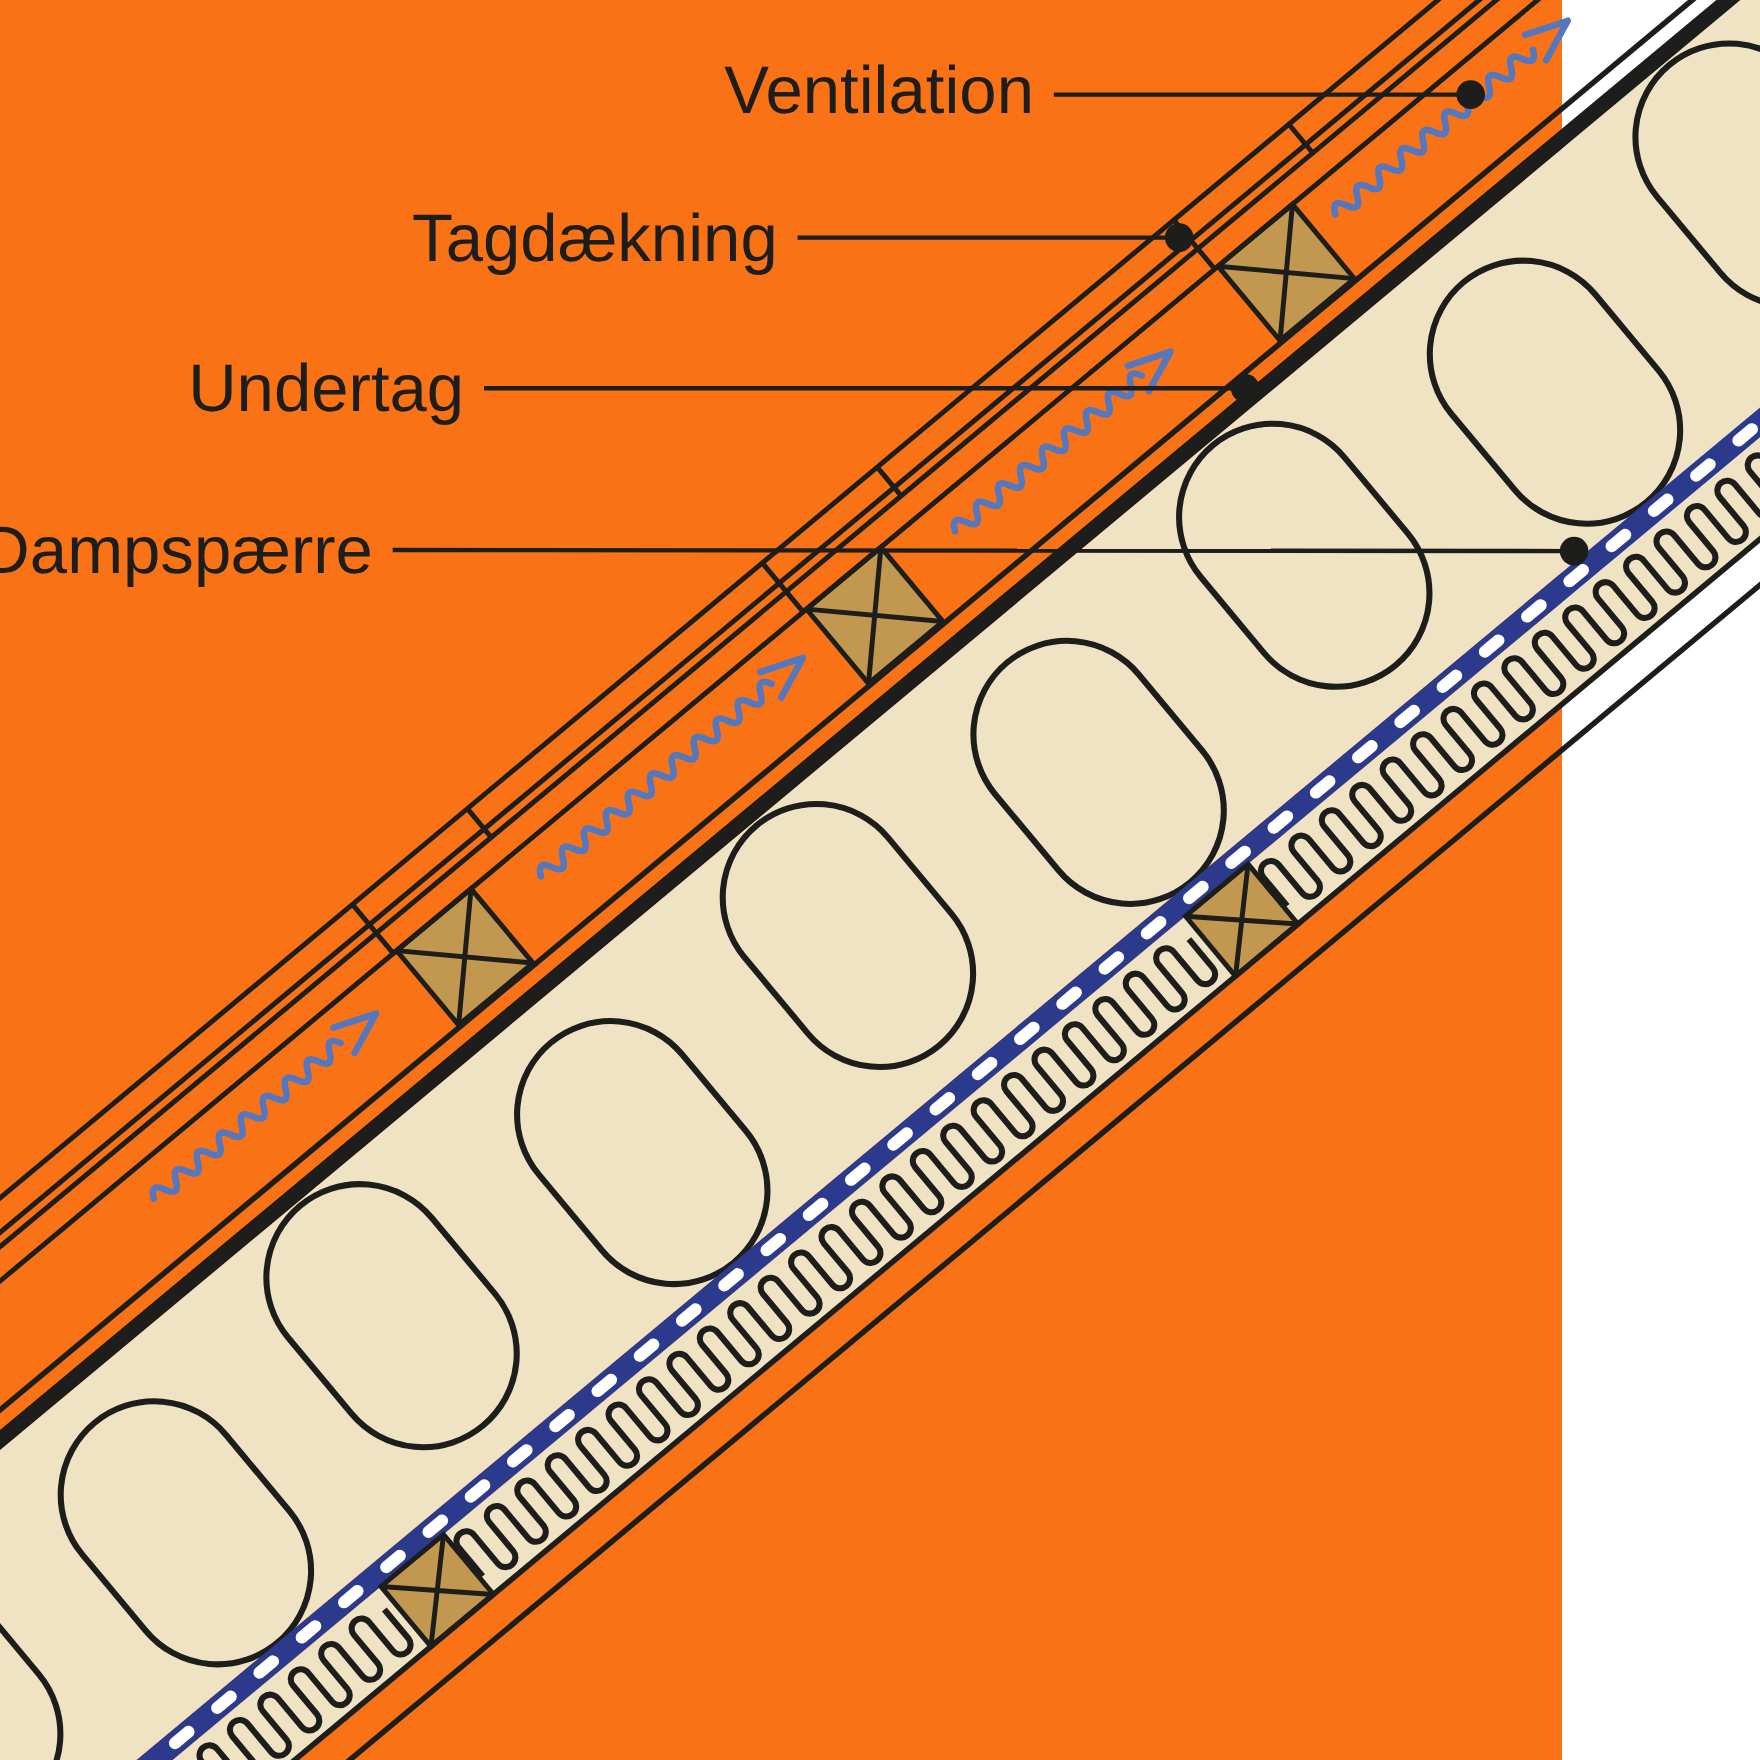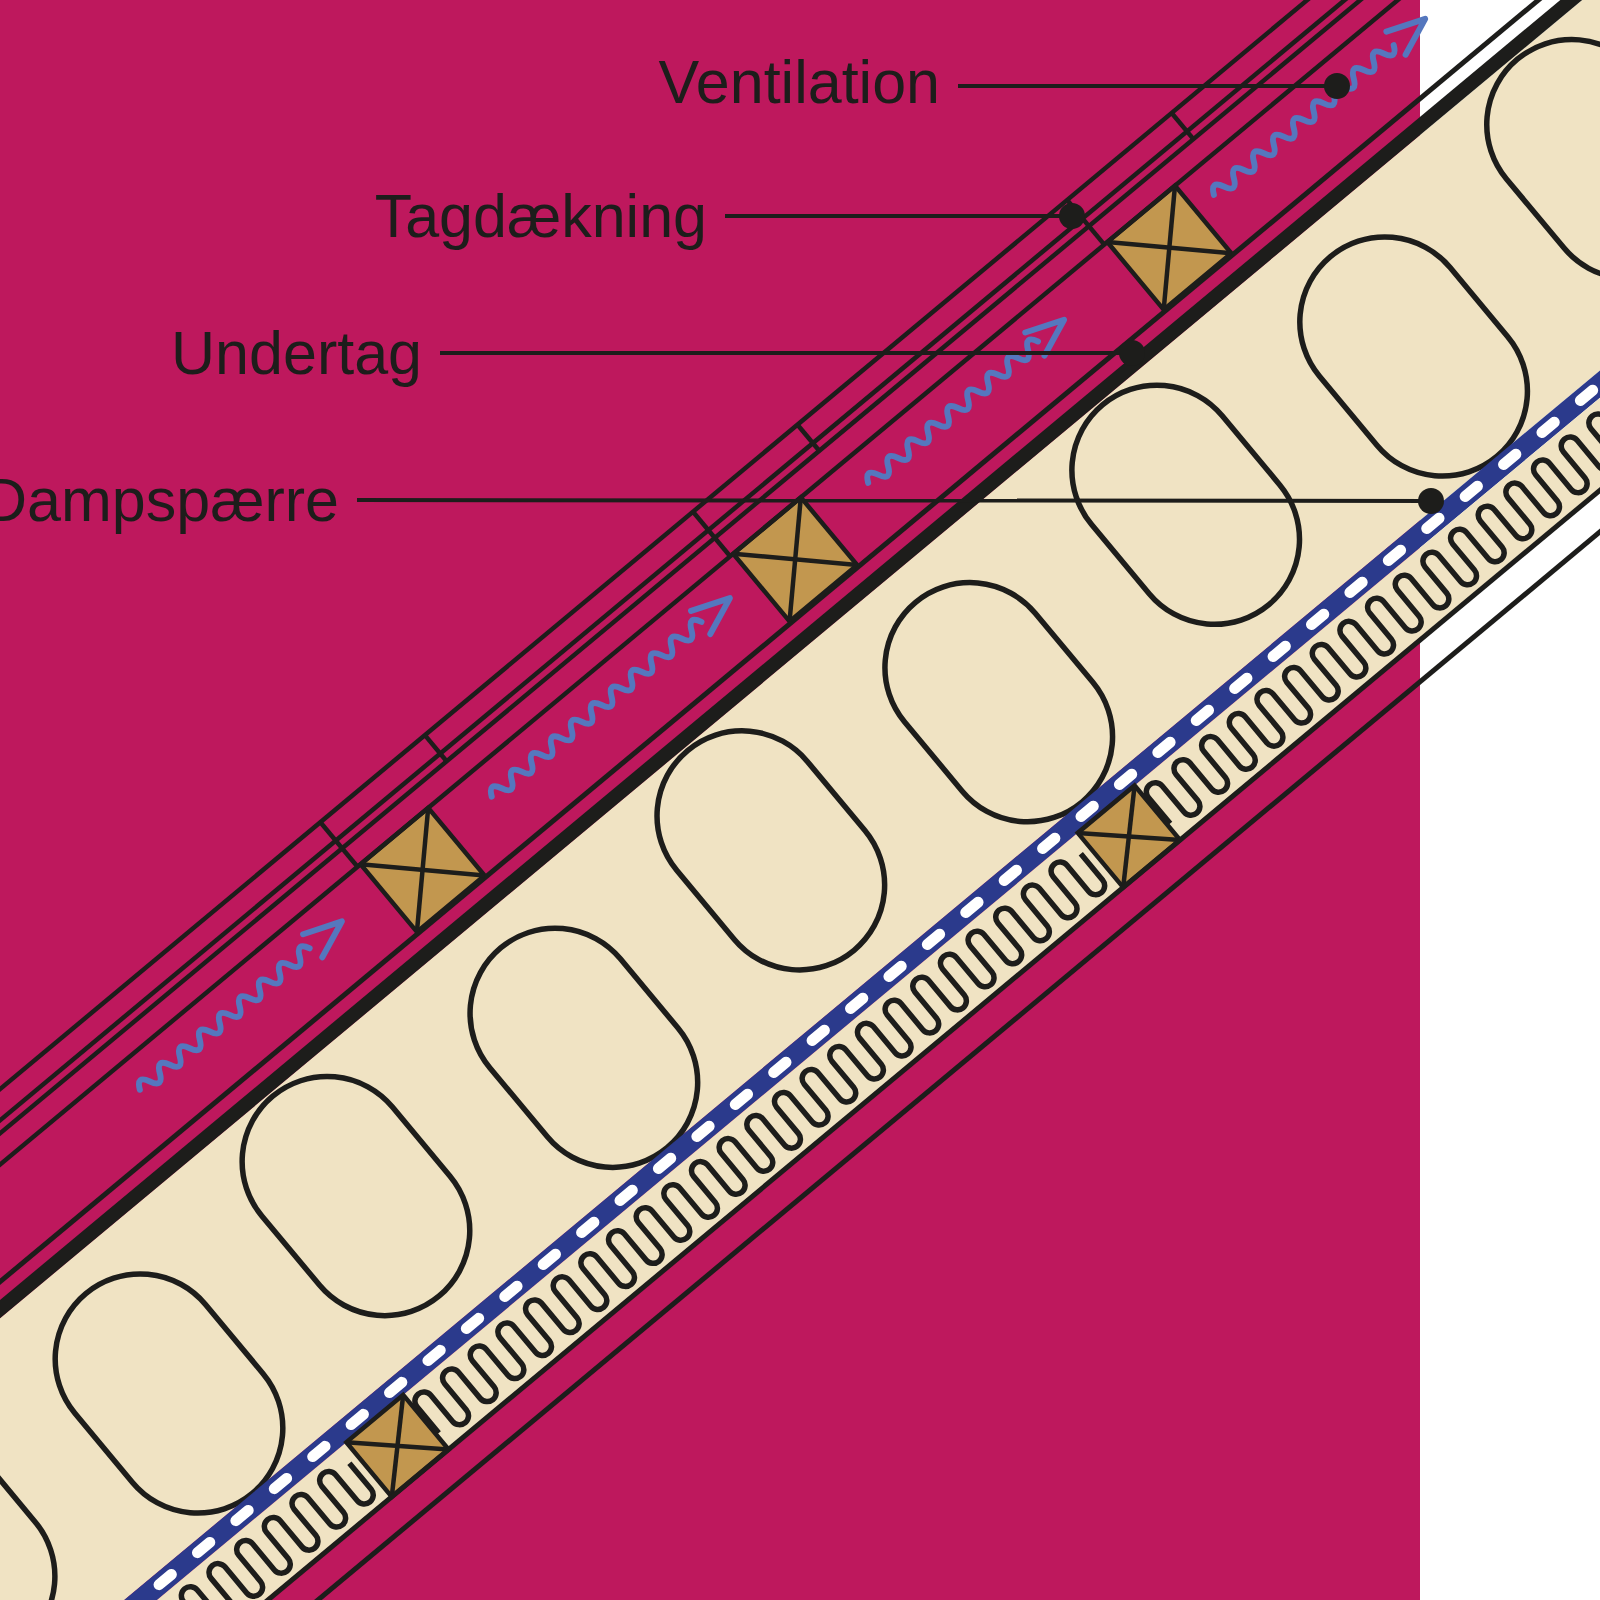--- a/index.html
+++ b/index.html
@@ -8,21 +8,21 @@
     background: #ffffff;
     width: 1600px;
     height: 1600px;
     overflow: hidden;
     font-family: "Liberation Sans", sans-serif;
   }
   #stage {
     position: relative;
     width: 1420px;
     height: 1600px;
-    background: #be185d;
+    background: #f97316;
   }
   svg { display: block; }
   .layer-label {
     font-family: "Liberation Sans", sans-serif;
     font-size: 61px;
     fill: #1d1d1b;
     letter-spacing: 0px;
   }
 </style>
 </head>

